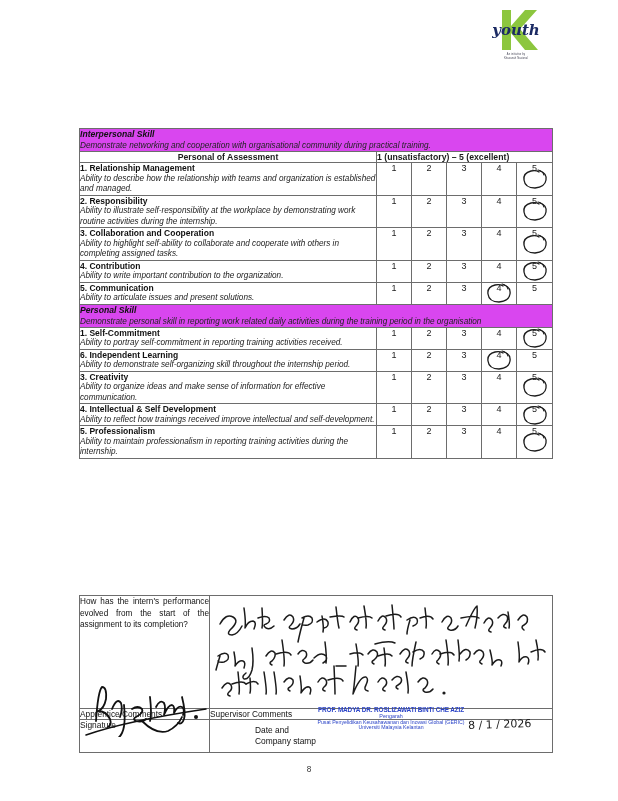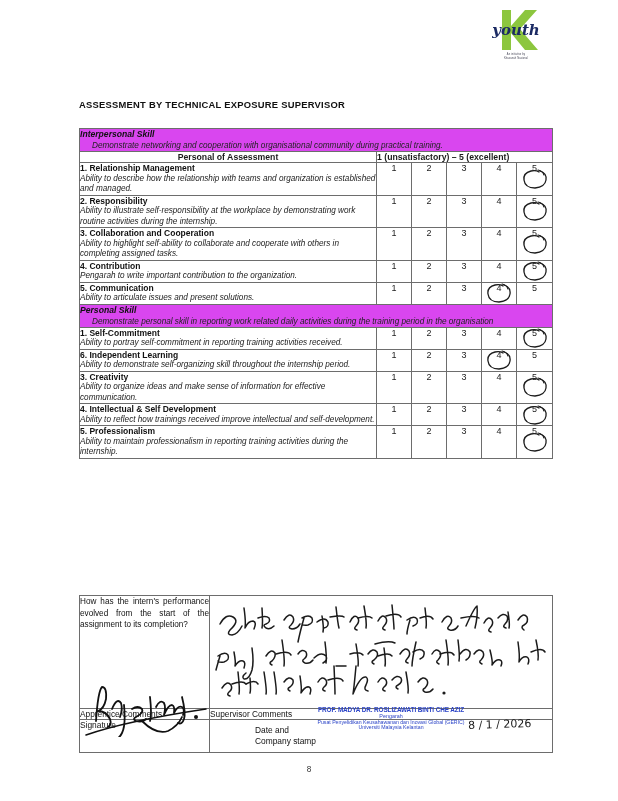--- a/index.html
+++ b/index.html
@@ -36,21 +36,21 @@
     border:1px solid #6d6d6d;
     padding:0;
     vertical-align:top;
   }
   .band{
     background:#d946ef;
     padding:7px 9px 9px 9px;
     border:1px solid #6d6d6d;
   }
   .band-title{font-size:8.6px;font-style:italic;font-weight:bold;color:#111;margin-bottom:1px;}
-  .band-sub{font-size:8.2px;font-style:italic;color:#222;line-height:11px;padding-left:12px;}
+  .band-sub{font-size:8.2px;font-style:italic;color:#222;line-height:11px;}
 
   .hdr-crit{
     text-align:center;font-size:8.7px;font-weight:bold;
     padding:3px 0 3px 0;
   }
   .hdr-scale{
     font-size:8.7px;font-weight:bold;
     padding:3px 0 3px 0;
   }
 
@@ -128,21 +128,20 @@
         <path d="M18 2 L27 2 L27 18 L41 2 L53 2 L36 21 L54 42 L41 42 L27 25 L27 42 L18 42 Z" fill="#8cc63e"></path>
       </svg>
       <svg width="64" height="44" viewBox="0 0 64 44" style="position:absolute;left:0;top:0;">
         <text x="32" y="27" font-family="DejaVu Serif, serif" font-style="italic" font-weight="bold" font-size="15" fill="#1b2a63" text-anchor="middle">youth</text>
       </svg>
     </div>
     <div class="logo-tag">An initiative by</div>
     <div class="logo-tag">Khazanah Nasional</div>
   </div>
 
-  <div class="doc-title">ASSESSMENT BY TECHNICAL EXPOSURE SUPERVISOR</div>
 
   <table class="tbl" id="main-table" style="top:128px;">
     <colgroup>
       <col style="width:297px">
       <col style="width:35px">
         <col style="width:35px">
         <col style="width:35px">
         <col style="width:35px">
         <col style="width:36px">
     </colgroup>
@@ -195,21 +194,21 @@
           <td class="score"><span>3</span></td>
           <td class="score"><span>4</span></td>
           <td class="score"><span>5</span><svg class="ring" viewBox="0 0 26 22">
               <path d="M18 3 Q25 5 24 12 Q23 19 13 20 Q3 20 2 12 Q1 5 9 3 Q14 2 17 4" fill="none" stroke="#1b1b1b" stroke-width="1.3" stroke-linecap="round"></path>
               <path d="M16 2 q5 1 6 5" fill="none" stroke="#1b1b1b" stroke-width="1.2" stroke-linecap="round"></path>
             </svg></td>
         </tr>
         <tr>
           <td class="crit-cell">
             <div class="crit-name">4. Contribution</div>
-            <div class="crit-desc">Pengarah to write important contribution to the organization.</div>
+            <div class="crit-desc">Ability to write important contribution to the organization.</div>
           </td>
           <td class="score"><span>1</span></td>
           <td class="score"><span>2</span></td>
           <td class="score"><span>3</span></td>
           <td class="score"><span>4</span></td>
           <td class="score"><span>5</span><svg class="ring" viewBox="0 0 26 22">
               <path d="M18 3 Q25 5 24 12 Q23 19 13 20 Q3 20 2 12 Q1 5 9 3 Q14 2 17 4" fill="none" stroke="#1b1b1b" stroke-width="1.3" stroke-linecap="round"></path>
               <path d="M16 2 q5 1 6 5" fill="none" stroke="#1b1b1b" stroke-width="1.2" stroke-linecap="round"></path>
             </svg></td>
         </tr>

